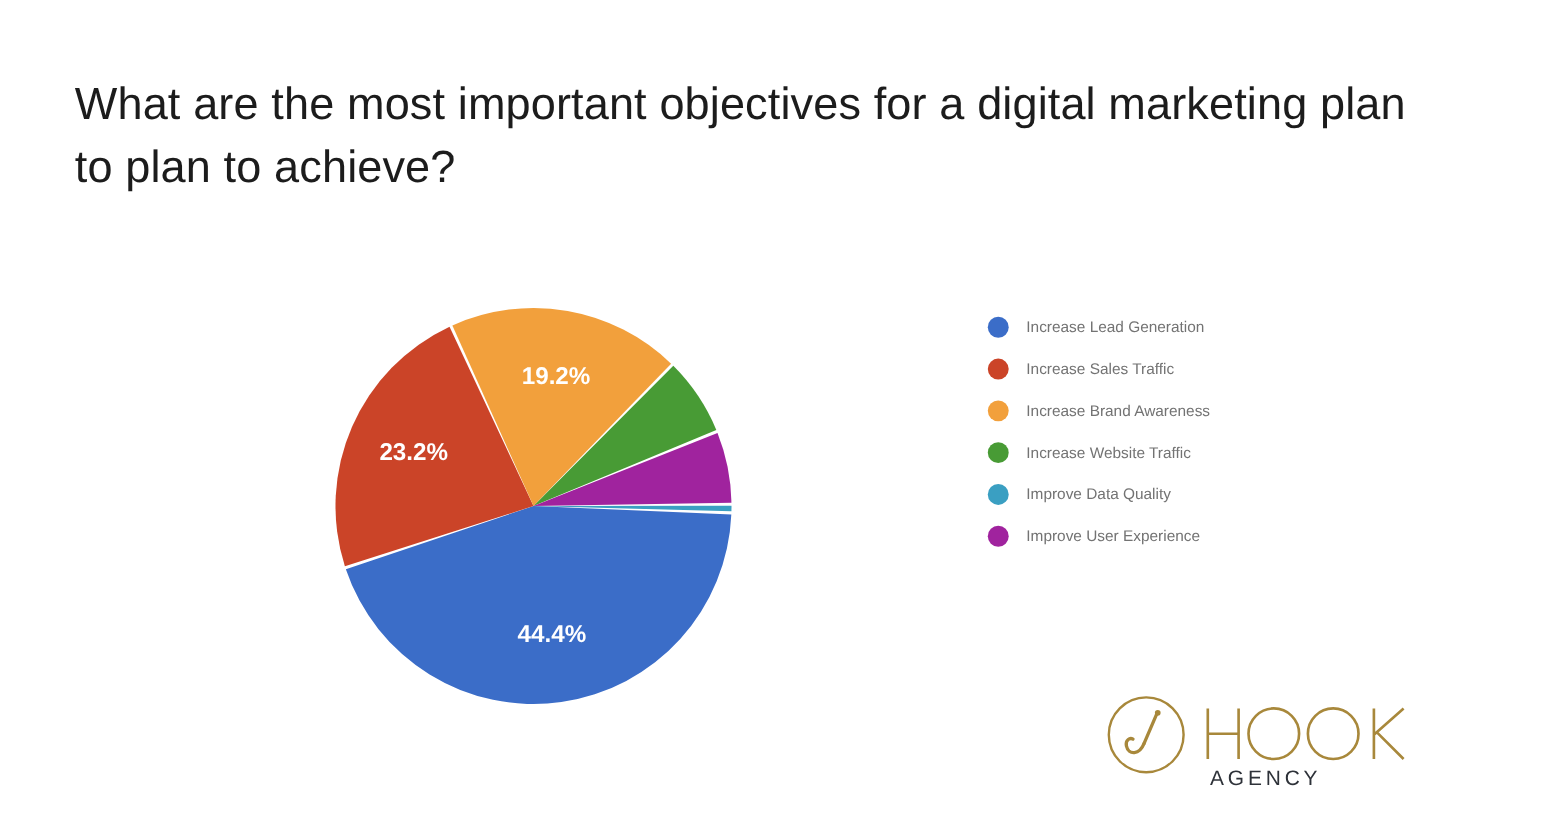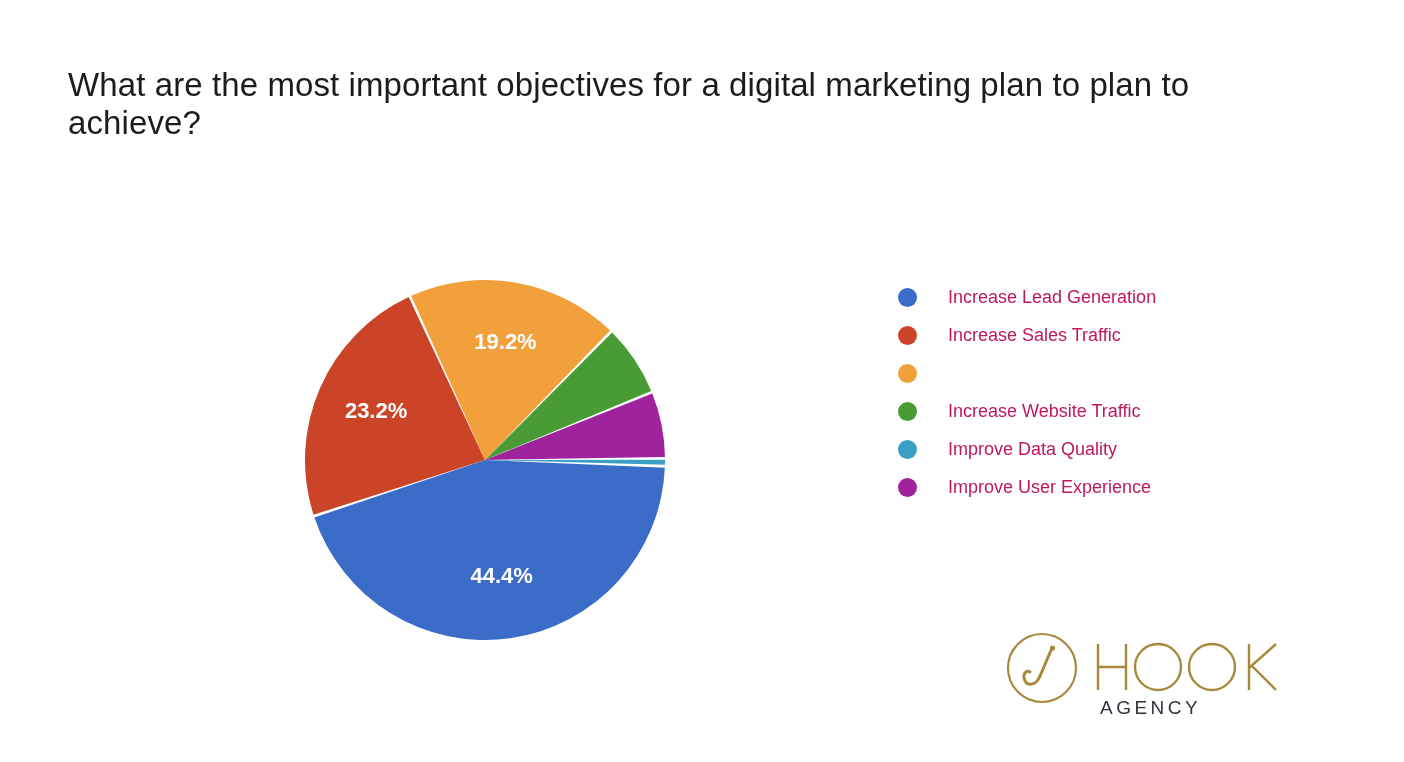--- a/index.html
+++ b/index.html
@@ -26,22 +26,22 @@
 
   
   #title-block {
     position: absolute;
     left: 68px;
     top: 66px;
     width: 1250px;
   }
   #title-text {
     font-family: "Liberation Sans", sans-serif;
-    font-size: 33px;
-    line-height: 38px;
+    font-size: 41px;
+    line-height: 57px;
     font-weight: 400;
     color: #1c1c1c;
     letter-spacing: 0.1px;
     white-space: normal;
   }
 
   
   #chart-area {
     position: absolute;
     left: 0px;
@@ -79,25 +79,25 @@
     height: 38px;
   }
   .legend-dot {
     width: 19px;
     height: 19px;
     border-radius: 50%;
     flex: 0 0 auto;
     display: block;
   }
   .legend-label {
-    margin-left: 31px;
+    margin-left: 16px;
     font-family: "Liberation Sans", sans-serif;
-    font-size: 18px;
+    font-size: 14px;
     font-weight: 400;
-    color: #be185d;
+    color: #737373;
     white-space: nowrap;
     line-height: 21px;
   }
 
   
   #logo {
     position: absolute;
     left: 1002px;
     top: 630px;
     width: 280px;
@@ -138,20 +138,21 @@
         <div class="legend-row">
           <span class="legend-dot" style="background: rgb(59, 109, 200);"></span>
           <span class="legend-label">Increase Lead Generation</span>
         </div>
         <div class="legend-row">
           <span class="legend-dot" style="background: rgb(203, 68, 40);"></span>
           <span class="legend-label">Increase Sales Traffic</span>
         </div>
         <div class="legend-row">
           <span class="legend-dot" style="background: rgb(242, 160, 60);"></span>
+          <span class="legend-label">Increase Brand Awareness</span>
         </div>
         <div class="legend-row">
           <span class="legend-dot" style="background: rgb(72, 155, 53);"></span>
           <span class="legend-label">Increase Website Traffic</span>
         </div>
         <div class="legend-row">
           <span class="legend-dot" style="background: rgb(58, 159, 194);"></span>
           <span class="legend-label">Improve Data Quality</span>
         </div>
         <div class="legend-row">

